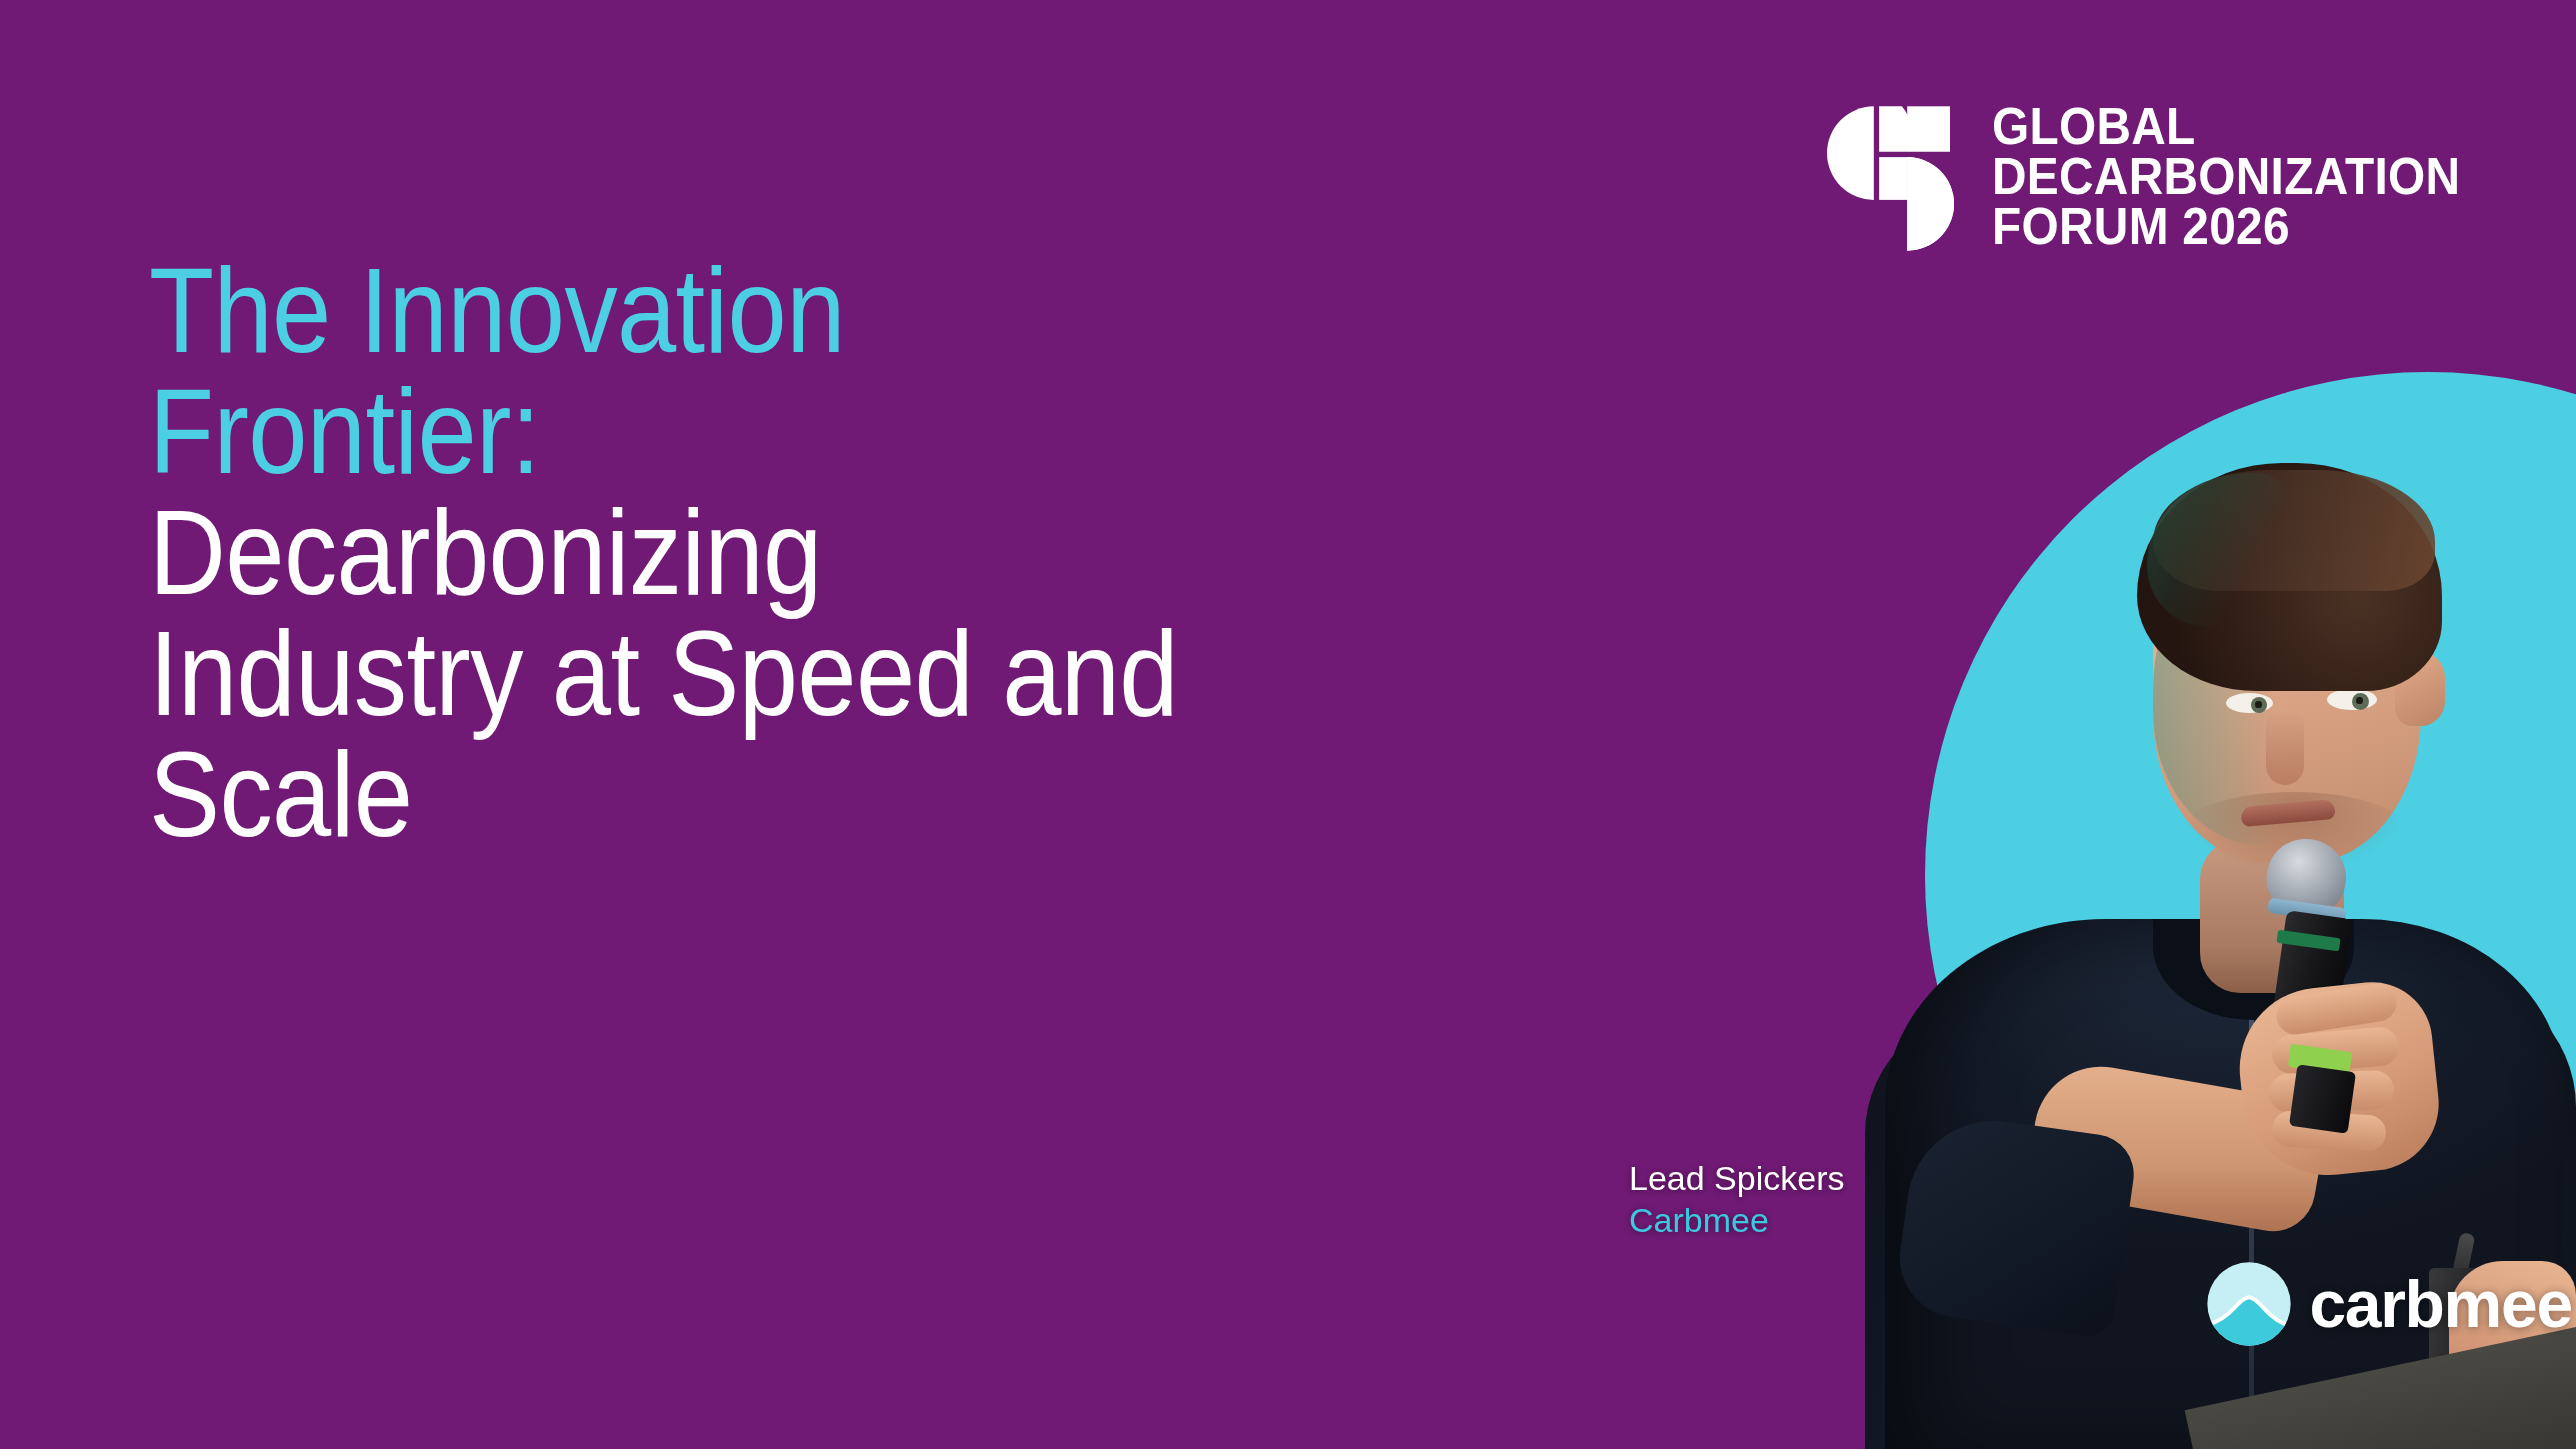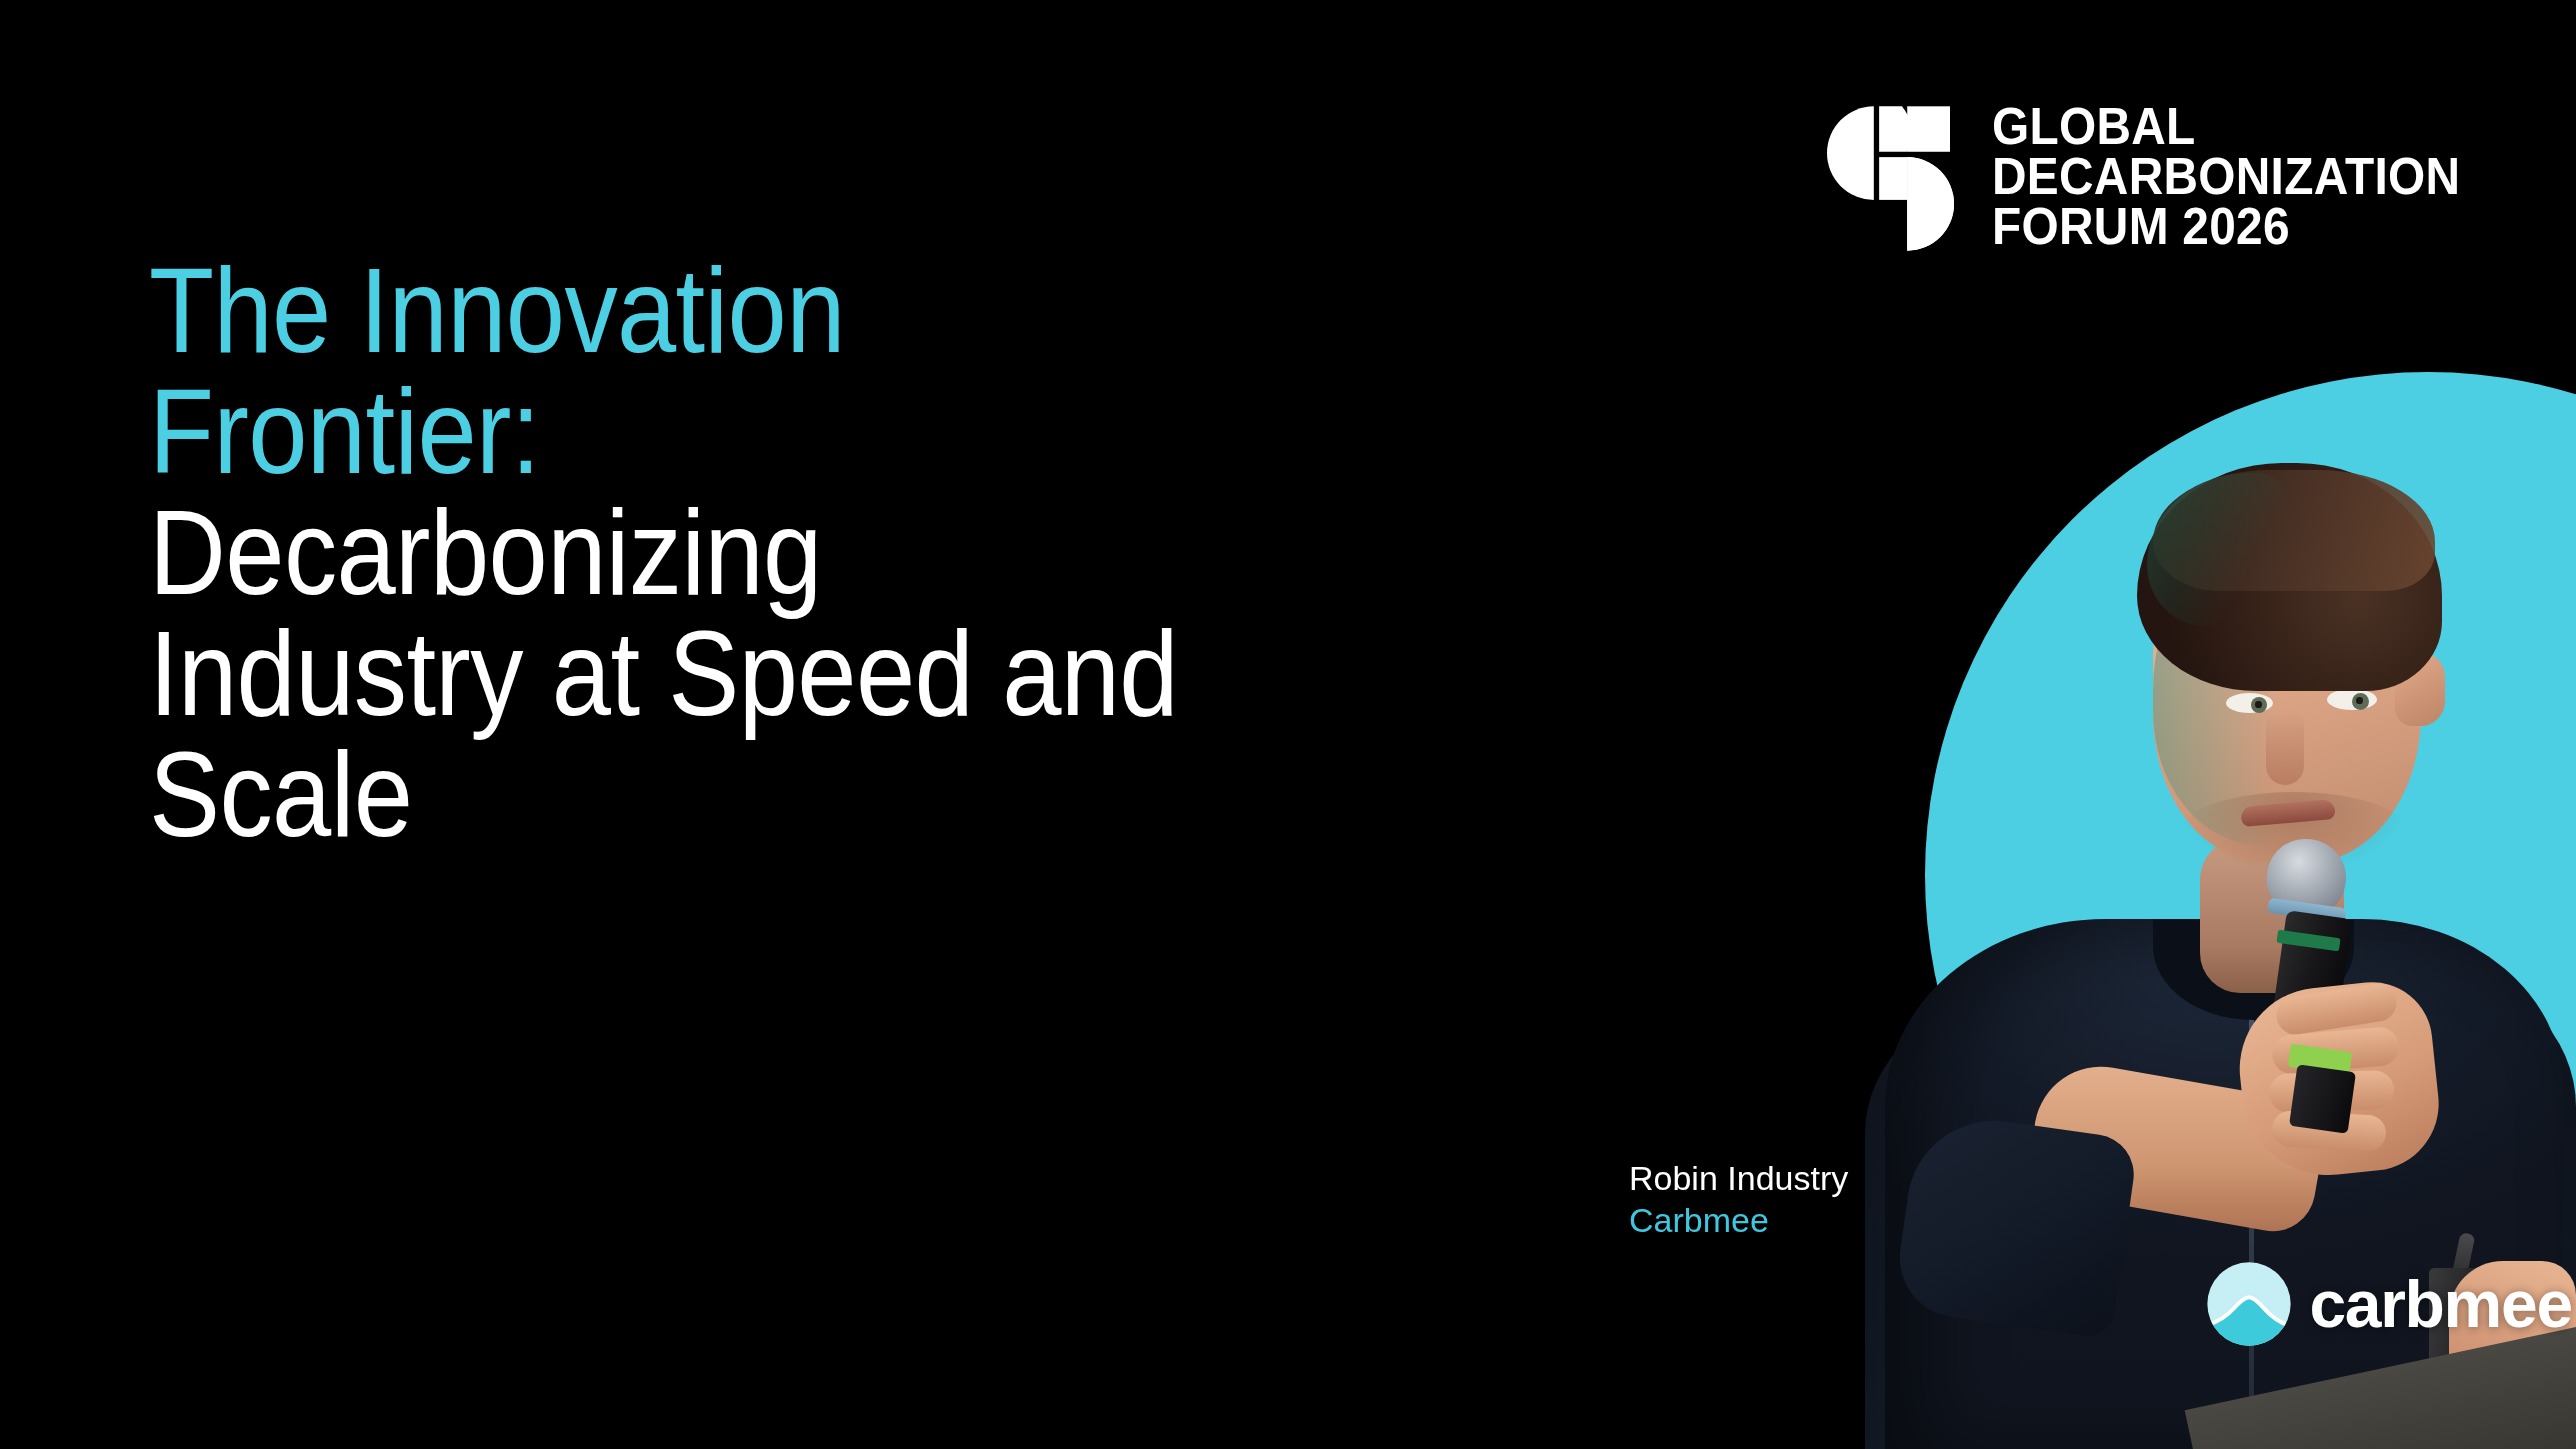--- a/index.html
+++ b/index.html
@@ -6,21 +6,21 @@
   html, body {
     width:2576px; height:1449px;
     background:#2f2f2f;
     overflow:hidden;
     font-family:"Liberation Sans", sans-serif;
   }
 
   #slide {
     position:relative;
     width:2576px; height:1449px;
-    background:#000000;
+    background:#701a75;
     overflow:hidden;
   }
 
   
   .cyan-blob {
     position:absolute;
     left:1925px; top:372px;
     width:1006px; height:1006px;
     border-radius:50%;
     background:#4ccfe2;
@@ -356,21 +356,21 @@
 
   <div class="headline">
     <span class="accent">The Innovation</span>
     <span class="accent">Frontier:</span>
     <span class="main">Decarbonizing</span>
     <span class="main">Industry at Speed and</span>
     <span class="main">Scale</span>
   </div>
 
   <div class="credit">
-    <div>Robin Industry</div>
+    <div>Lead Spickers</div>
     <div class="company">Carbmee</div>
   </div>
 
   <div class="carbmee">
     <svg class="cm-circle" viewBox="0 0 128 128">
       <defs>
         <clipPath id="cmclip">
             <circle cx="64" cy="64" r="62"></circle>
           </clipPath>
       </defs>

